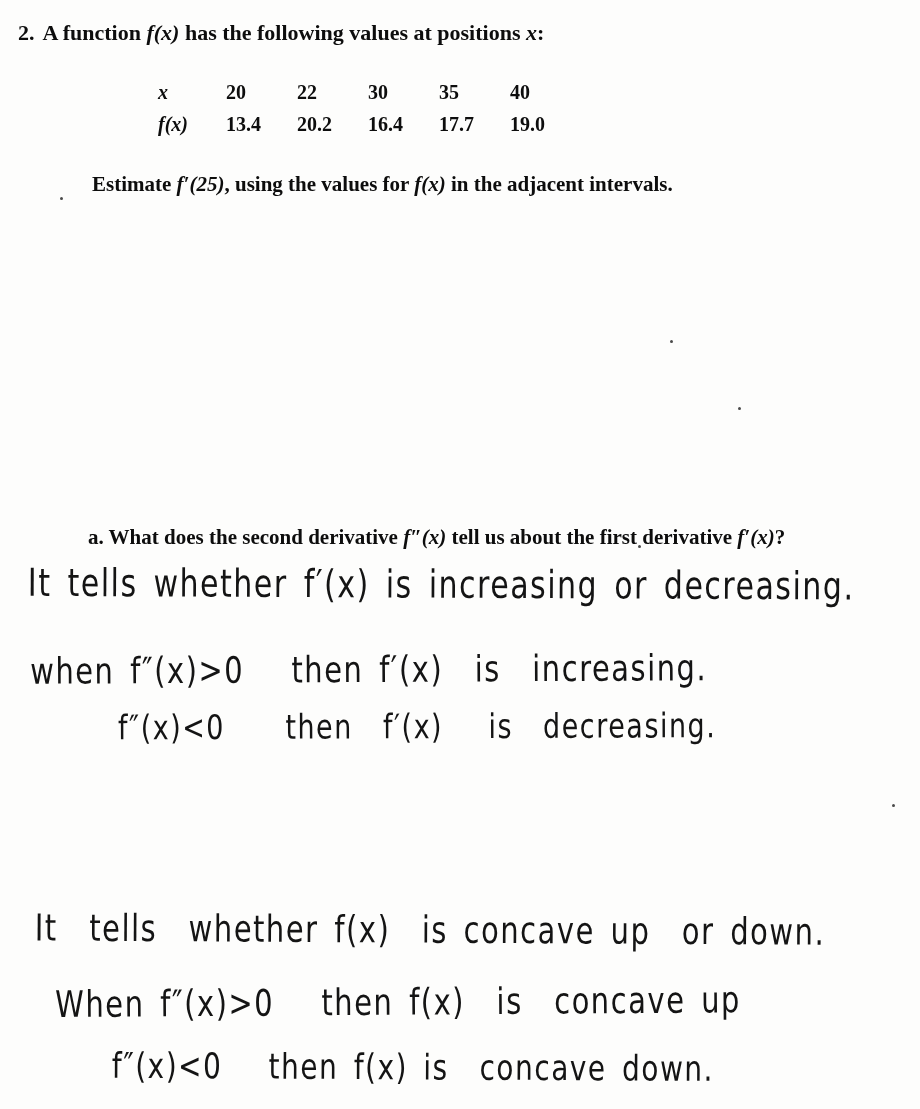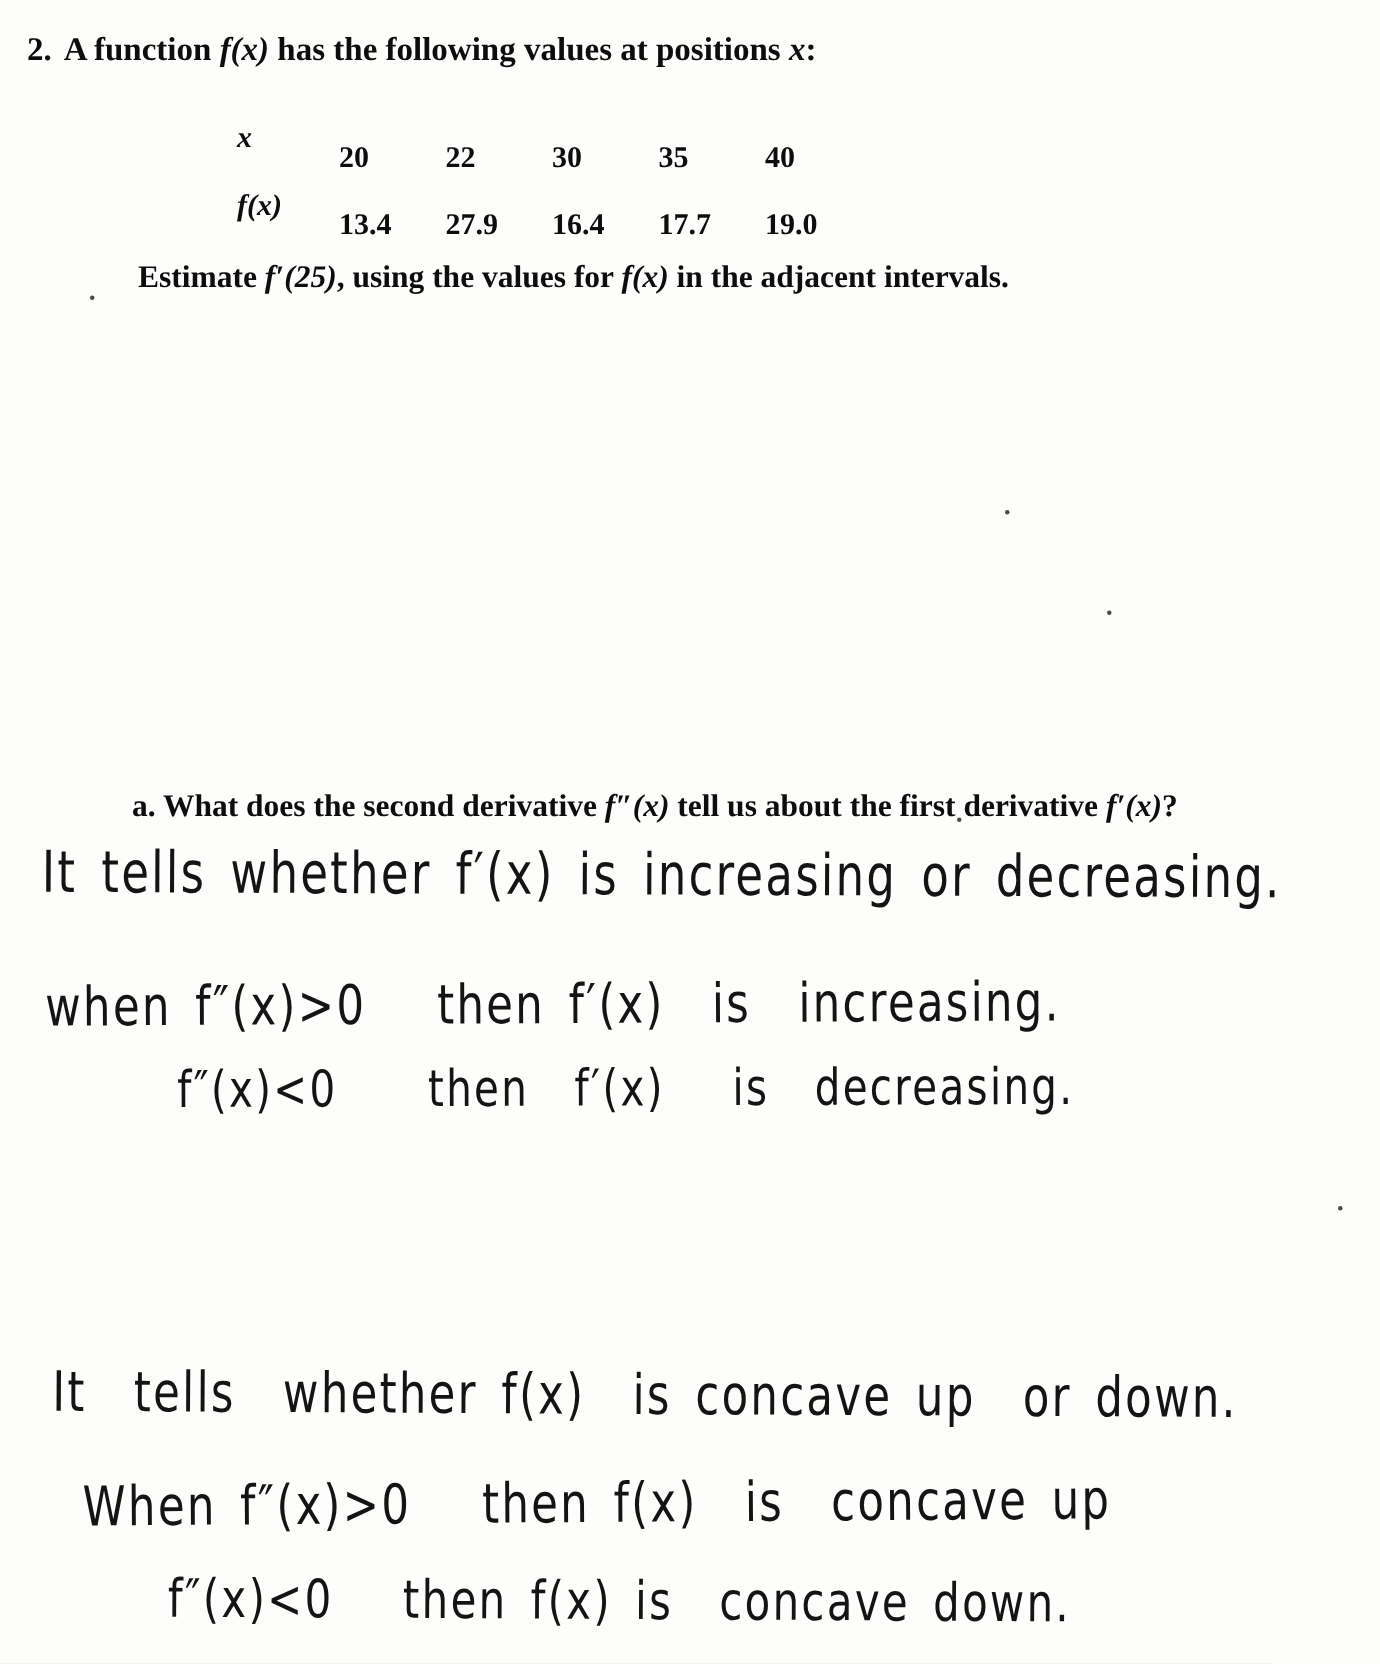--- a/index.html
+++ b/index.html
@@ -21,21 +21,21 @@
     white-space: nowrap;
   }
   .q-heading   { font-size: 22px; }
   .sub-q       { font-size: 21px; margin-top: 10px; }
   .q-num       { display: inline-block; margin-right: 8px; }
   .it          { font-style: italic; }
   
   .tbl  { font-size: 20px; }
   .trow { display: flex; line-height: 32px; }
   .tlabel { width: 68px; }
-  .tcell  { width: 71px; margin-top: 13px; }
+  .tcell  { width: 71px; }
   
   .hw {
     font-family: "DejaVu Sans", sans-serif;
     color: #141414;
     letter-spacing: 1.5px;
     word-spacing: 5px;
   }
   .hw-line {
     position: absolute;
     white-space: pre;
@@ -100,21 +100,21 @@
       <span class="tlabel it">x</span>
       <span class="tcell">20</span>
       <span class="tcell">22</span>
       <span class="tcell">30</span>
       <span class="tcell">35</span>
       <span class="tcell">40</span>
     </div>
     <div class="trow">
       <span class="tlabel it">f(x)</span>
       <span class="tcell">13.4</span>
-      <span class="tcell">27.9</span>
+      <span class="tcell">20.2</span>
       <span class="tcell">16.4</span>
       <span class="tcell">17.7</span>
       <span class="tcell">19.0</span>
     </div>
   </div>
 
   <div class="printed sub-q" style="left:92px; top:162px;">
     <span>Estimate </span><span class="it">f′(25)</span><span>, using the values for </span><span class="it">f(x)</span><span> in the adjacent intervals.</span>
   </div>
 

